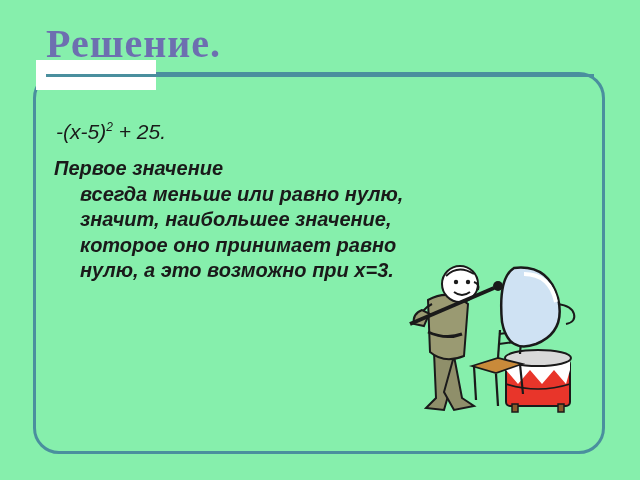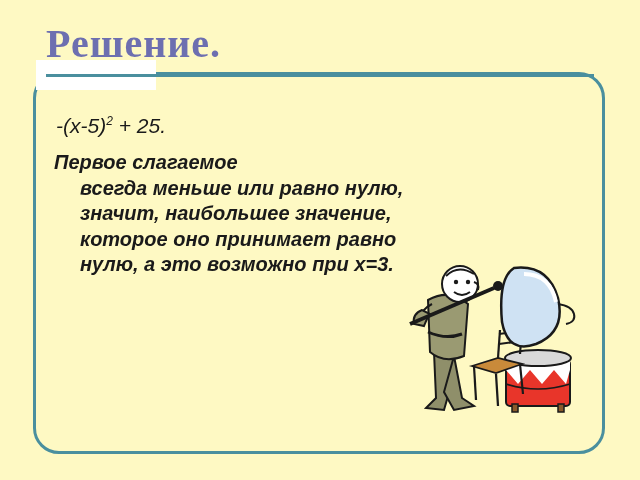--- a/index.html
+++ b/index.html
@@ -10,21 +10,21 @@
     width: 640px;
     height: 480px;
     background: #ffffff;
     font-family: "Liberation Sans", sans-serif;
     overflow: hidden;
   }
   .slide {
     position: relative;
     width: 640px;
     height: 480px;
-    background: #fef9c3;
+    background: #86efac;
   }
 
   
   .title {
     position: absolute;
     left: 46px;
     top: 20px;
     font-family: "Liberation Serif", serif;
     font-weight: bold;
     font-size: 40px;
@@ -60,21 +60,21 @@
     top: 74px;
     width: 548px;
     height: 3px;
     background: #4a8f9e;
   }
 
   
   .body-text {
     position: absolute;
     left: 50px;
-    top: 114px;
+    top: 120px;
     width: 360px;
   }
   .line-1 {
     font-family: "Liberation Sans", sans-serif;
     font-style: italic;
     font-size: 21px;
     color: #1a1a1a;
     margin: 0 0 12px 6px;
     white-space: nowrap;
   }
@@ -116,21 +116,21 @@
 
   <div class="frame"></div>
   <div class="frame-notch"></div>
   <div class="title-rule"></div>
 
   <div class="body-text">
     <div class="line-1">
       <span>-(x-5)</span><sup>2</sup><span> + 25.</span>
     </div>
     <p class="para">
-      <span>Первое слагаемое</span>
+      <span>Первое значение</span>
       <span class="cont">всегда меньше или равно нулю, значит, наибольшее значение, которое оно принимает равно нулю, а это возможно при x=3.</span>
     </p>
   </div>
 
   <div class="clipart">
     <svg width="220" height="175" viewBox="0 0 220 175" xmlns="http://www.w3.org/2000/svg">
 
       <g>
         <rect x="108" y="112" width="64" height="46" rx="4" fill="#e8352a" stroke="#1a1a1a" stroke-width="2"></rect>
         <polygon points="108,122 120,136 132,122 144,136 156,122 168,136 172,122 172,112 108,112" fill="#ffffff" stroke="none"></polygon>

